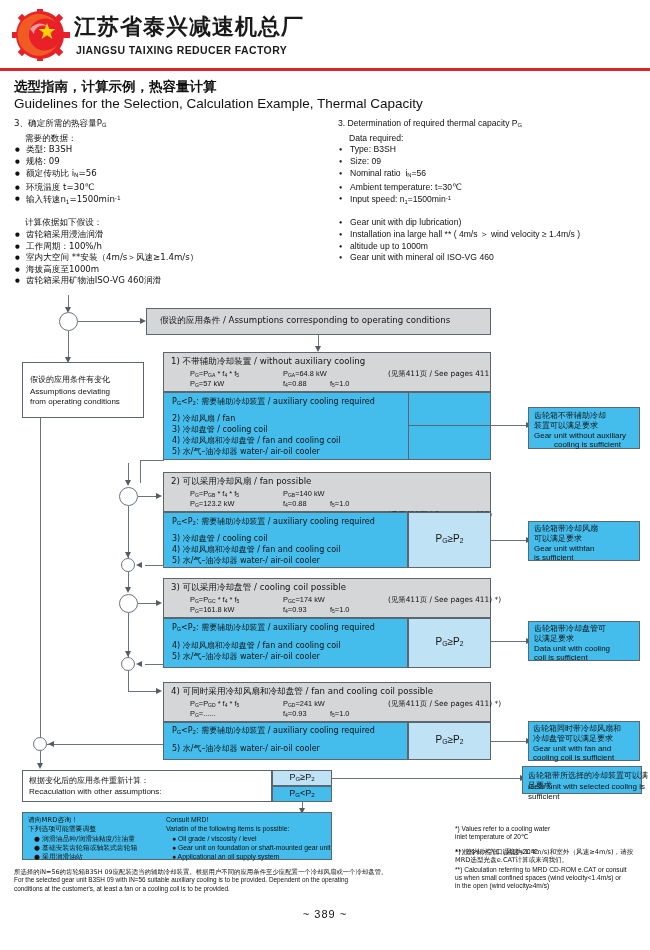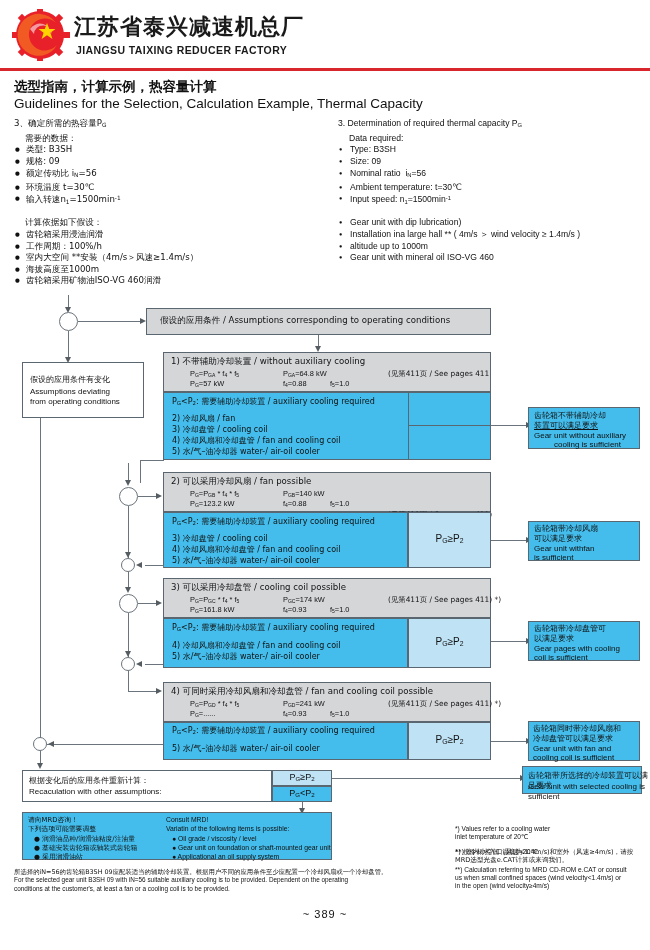--- a/index.html
+++ b/index.html
@@ -180,21 +180,21 @@
   <div class="bluetxt cn" style="left:172px;top:447px;">5) 水/气–油冷却器 water-/ air-oil cooler</div>
 
   <div class="ln hln" style="left:491px;top:425px;width:37px;"></div>
   <div class="arrow ar-r" style="left:526px;top:421.5px;"></div>
 
   <div class="ln hln" style="left:140px;top:460px;width:24px;"></div>
   <div class="ln vln" style="left:140px;top:460px;height:23px;"></div>
 
   <div class="box blue" style="left:528px;top:407px;width:112px;height:42px;"></div>
   <div class="res cn" style="left:534px;top:411px;">齿轮箱不带辅助冷却</div>
-  <div class="res cn" style="left:534px;top:421px;text-decoration:underline;">装置可以满足要求</div>
+  <div class="res cn" style="left:534px;top:421px;">装置可以满足要求</div>
   <div class="res" style="left:534px;top:431px;">Gear unit without auxiliary</div>
   <div class="res" style="left:554px;top:440px;">cooling is sufficient</div>
 
   <div class="ln vln" style="left:128px;top:463px;height:20px;"></div>
   <div class="arrow ar-d" style="left:124.5px;top:480px;"></div>
   <div class="node" style="left:119px;top:487px;width:19px;height:19px;"></div>
   <div class="ln hln" style="left:138px;top:496px;width:20px;"></div>
   <div class="arrow ar-r" style="left:156px;top:492.5px;"></div>
 
   <div class="box grey" style="left:163px;top:472px;width:328px;height:40px;"></div>
@@ -249,21 +249,21 @@
   <div class="pgp" style="left:408px;top:636px;width:83px;">P<sub>G</sub>≥P<sub>2</sub></div>
   <div class="bluetxt cn" style="left:172px;top:623px;">P<sub>G</sub>&lt;P<sub>2</sub>: 需要辅助冷却装置 / auxiliary cooling required</div>
   <div class="bluetxt cn" style="left:172px;top:641px;">4) 冷却风扇和冷却盘管 / fan and cooling coil</div>
   <div class="bluetxt cn" style="left:172px;top:652px;">5) 水/气–油冷却器 water-/ air-oil cooler</div>
   <div class="ln hln" style="left:491px;top:641px;width:37px;"></div>
   <div class="arrow ar-r" style="left:526px;top:637.5px;"></div>
 
   <div class="box blue" style="left:528px;top:621px;width:112px;height:40px;"></div>
   <div class="res cn" style="left:534px;top:624px;">齿轮箱带冷却盘管可</div>
   <div class="res cn" style="left:534px;top:634px;">以满足要求</div>
-  <div class="res" style="left:534px;top:644px;">Gear pages with cooling</div>
+  <div class="res" style="left:534px;top:644px;">Data unit with cooling</div>
   <div class="res" style="left:534px;top:653px;">coil is sufficient</div>
 
   <div class="ln vln" style="left:128px;top:613px;height:44px;"></div>
   <div class="arrow ar-d" style="left:124.5px;top:651px;"></div>
   <div class="node" style="left:121px;top:657px;width:14px;height:14px;"></div>
   <div class="ln hln" style="left:145px;top:664px;width:18px;"></div>
   <div class="arrow ar-l" style="left:136px;top:660.5px;"></div>
 
   <div class="ln vln" style="left:128px;top:671px;height:20px;"></div>
   <div class="ln hln" style="left:128px;top:691px;width:30px;"></div>

